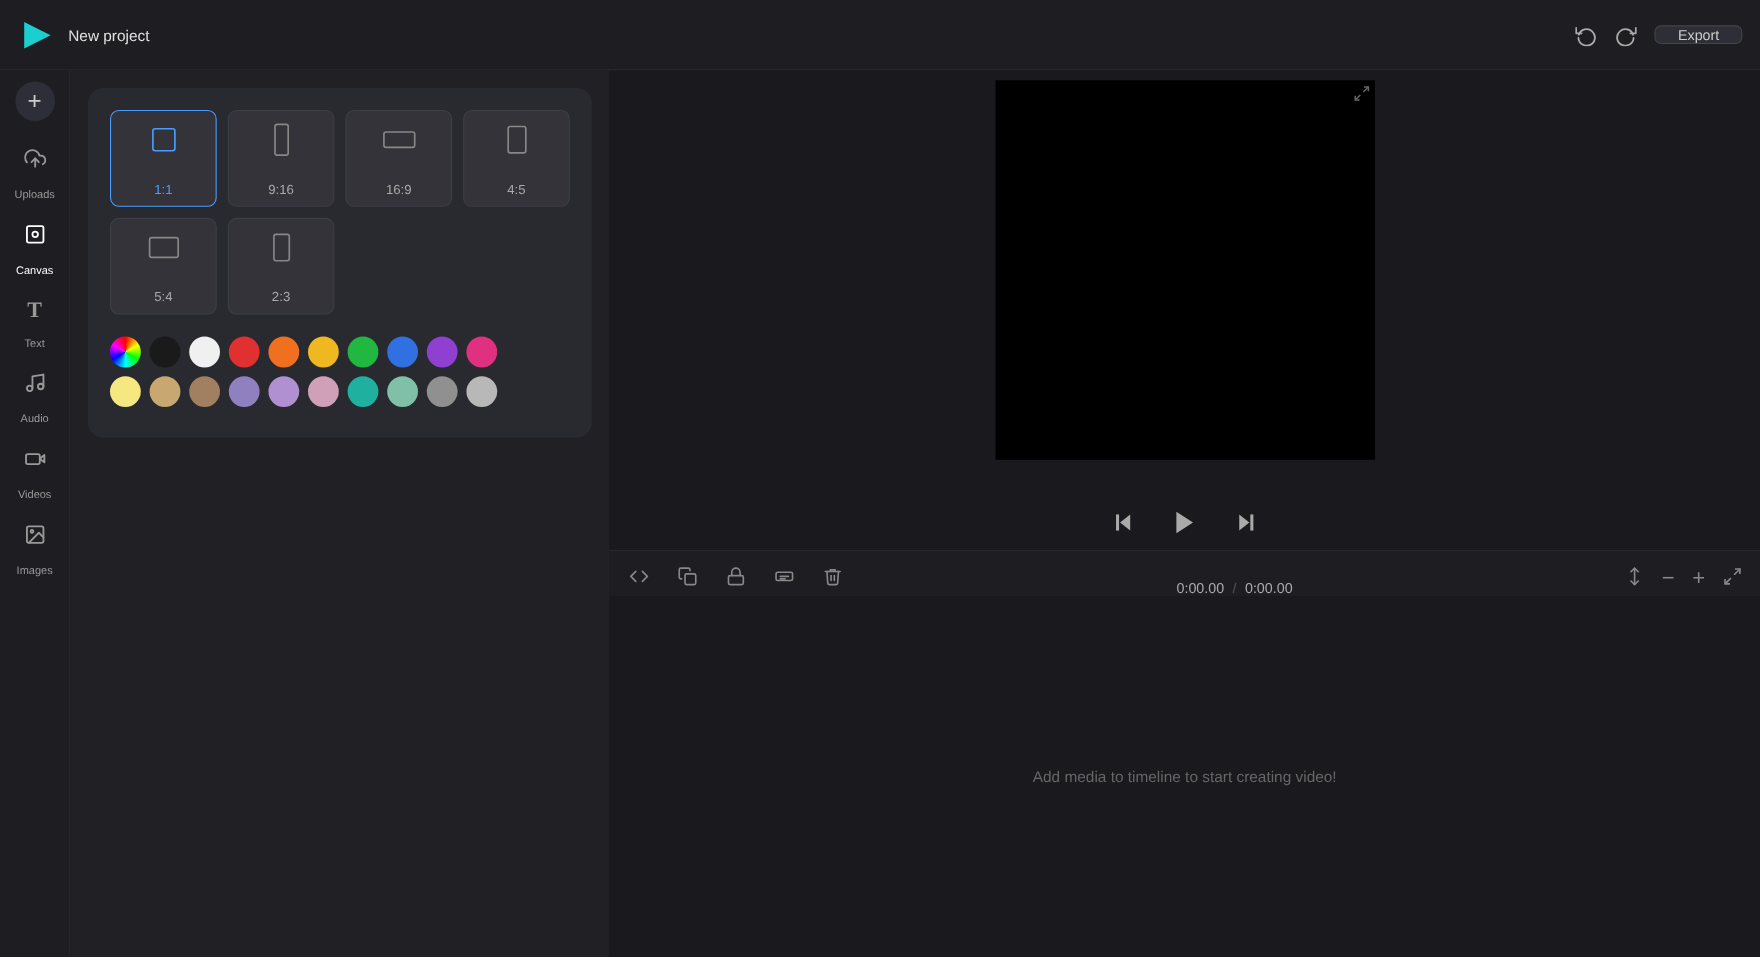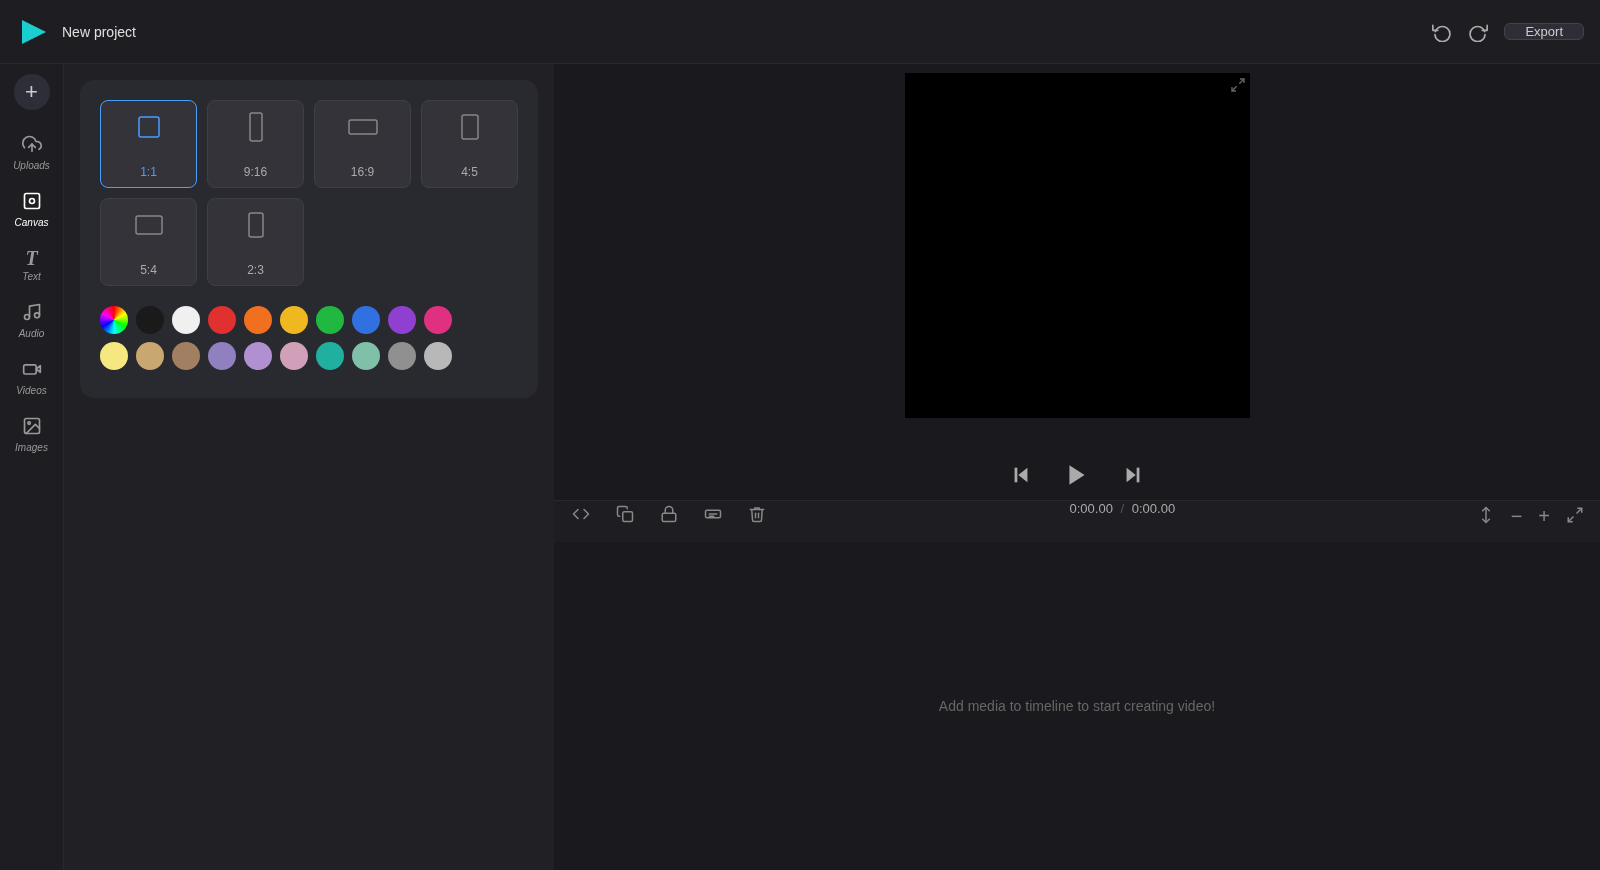--- a/index.html
+++ b/index.html
@@ -77,28 +77,27 @@
       align-items: center;
       padding-top: 10px;
       gap: 4px;
       border-right: 1px solid #2a2a2e;
       flex-shrink: 0;
     }
     .sidebar-item {
       display: flex;
       flex-direction: column;
       align-items: center;
-      gap: 3px;
+      gap: 15px;
       padding: 8px 6px;
       cursor: pointer;
       border-radius: 8px;
       width: 54px;
       color: #999;
       transition: background 0.15s;
-      font-style: italic;
     }
     .sidebar-item.active { color: #fff; }
     .sidebar-item .icon { font-size: 18px; line-height: 1; }
     .sidebar-item .label { font-size: 10px; text-align: center; }
     .sidebar-add {
       width: 36px;
       height: 36px;
       border-radius: 50%;
       background: #2e2e38;
       border: none;
@@ -202,21 +201,21 @@
       justify-content: center;
       padding: 4px;
     }
     .ctrl-btn.play { font-size: 22px; }
 
     
     .timeline-bar {
       height: 42px;
       background: #1e1e22;
       display: flex;
-      align-items: flex-start;
+      align-items: flex-end;
       padding: 0 12px;
       border-top: 1px solid #2a2a2e;
       flex-shrink: 0;
       gap: 14px;
     }
     .timeline-tool {
       background: none;
       border: none;
       color: #888;
       font-size: 16px;

